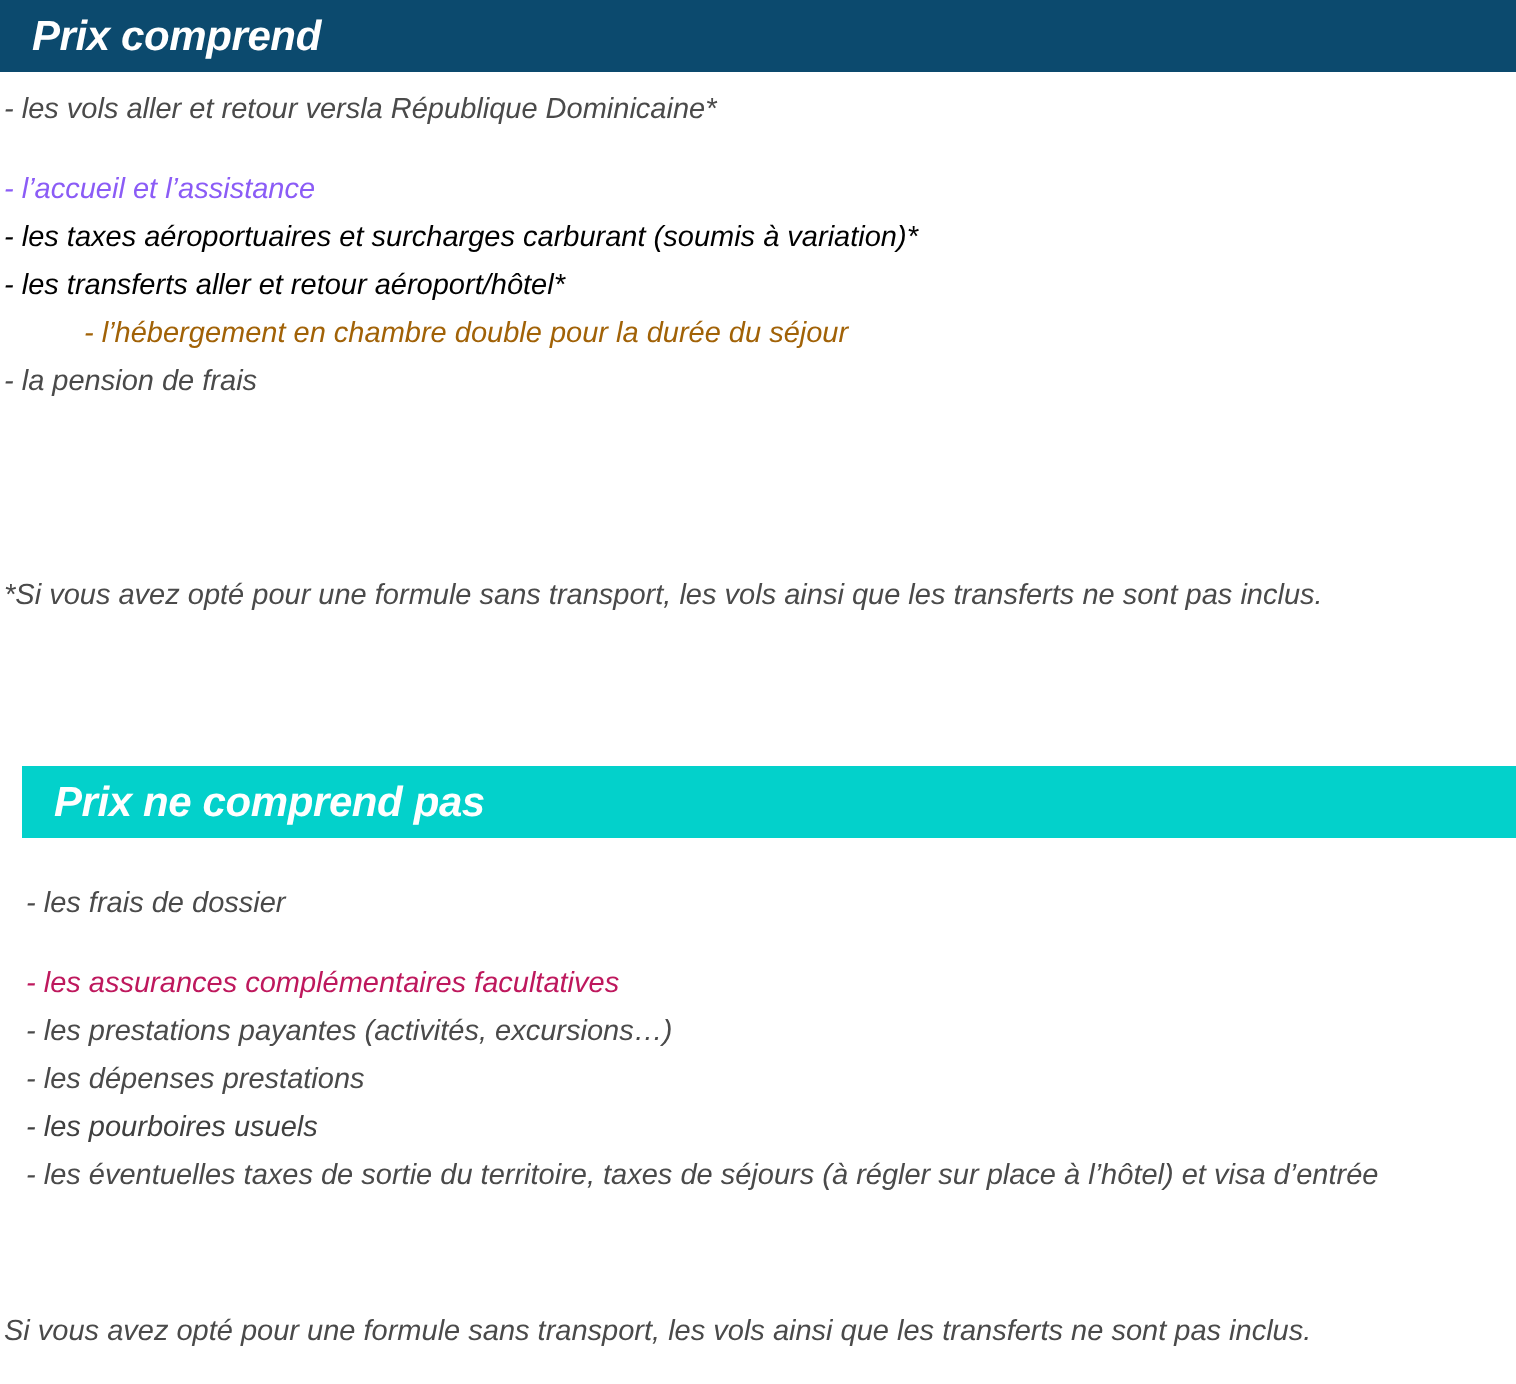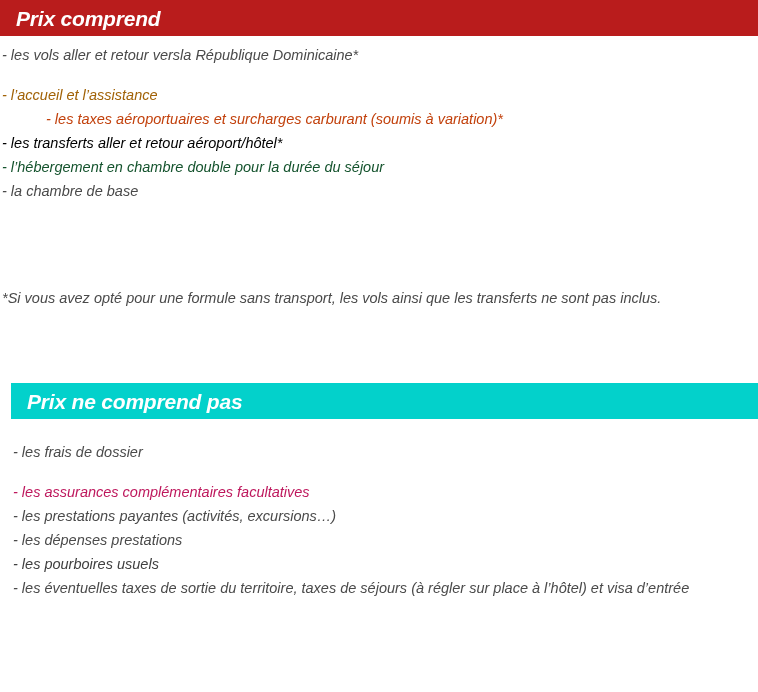--- a/index.html
+++ b/index.html
@@ -80,32 +80,32 @@
   #section-two .section-body { padding-top: 21px; }
   #note-two { position: absolute; top: 654px; left: 2px; }
 </style>
 </head>
 <body style="background: rgb(255, 255, 255);">
 
 <div class="page">
 
   <div id="section-one">
 
-    <div class="section-header" style="background: #b91c1c;">
+    <div class="section-header" style="background: #0c4a6e;">
       <span class="section-header-title" style="color: rgb(255, 255, 255);">Prix comprend</span>
     </div>
 
     <div class="section-body">
       <ul class="list">
         <li class="list-item first-gap" style="color: rgb(74, 74, 74);">- les vols aller et retour versla République Dominicaine*</li>
-        <li class="list-item" style="color: #a16207; font-style: italic;">- l’accueil et l’assistance</li>
-        <li class="list-item" style="color: #c2410c; margin-left: 44px;">- les taxes aéroportuaires et surcharges carburant (soumis à variation)*</li>
+        <li class="list-item" style="color: #8b5cf6; font-style: italic;">- l’accueil et l’assistance</li>
+        <li class="list-item" style="color: #000000;">- les taxes aéroportuaires et surcharges carburant (soumis à variation)*</li>
         <li class="list-item" style="color: #000000;">- les transferts aller et retour aéroport/hôtel*</li>
-        <li class="list-item" style="color: #14532d;">- l’hébergement en chambre double pour la durée du séjour</li>
-        <li class="list-item" style="color: rgb(74, 74, 74);">- la chambre de base</li>
+        <li class="list-item" style="color: #a16207; margin-left: 40px;">- l’hébergement en chambre double pour la durée du séjour</li>
+        <li class="list-item" style="color: rgb(74, 74, 74);">- la pension de frais</li>
       </ul>
     </div>
   </div>
 
   <div id="note-one" class="note" style="color: rgb(74, 74, 74);">*Si vous avez opté pour une formule sans transport, les vols ainsi que les transferts ne sont pas inclus.</div>
 
   <div id="section-two">
 
     <div class="section-header" style="background: rgb(3, 209, 203);">
       <span class="section-header-title" style="color: rgb(255, 255, 255);">Prix ne comprend pas</span>
@@ -116,14 +116,15 @@
         <li class="list-item first-gap" style="color: rgb(74, 74, 74);">- les frais de dossier</li>
         <li class="list-item" style="color: #be185d;">- les assurances complémentaires facultatives</li>
         <li class="list-item" style="color: rgb(74, 74, 74);">- les prestations payantes (activités, excursions…)</li>
         <li class="list-item" style="color: rgb(74, 74, 74);">- les dépenses prestations</li>
         <li class="list-item" style="color: #404040;">- les pourboires usuels</li>
         <li class="list-item" style="color: rgb(74, 74, 74);">- les éventuelles taxes de sortie du territoire, taxes de séjours (à régler sur place à l’hôtel) et visa d’entrée</li>
       </ul>
     </div>
   </div>
 
+  <div id="note-two" class="note" style="color: rgb(74, 74, 74);">Si vous avez opté pour une formule sans transport, les vols ainsi que les transferts ne sont pas inclus.</div>
 
 </div>
 
 </body></html>

